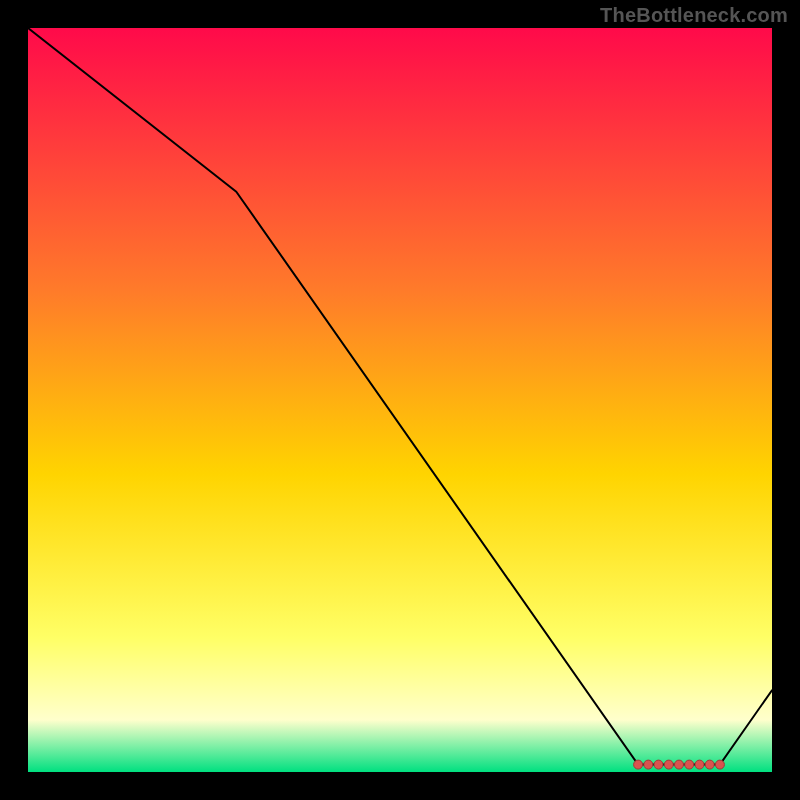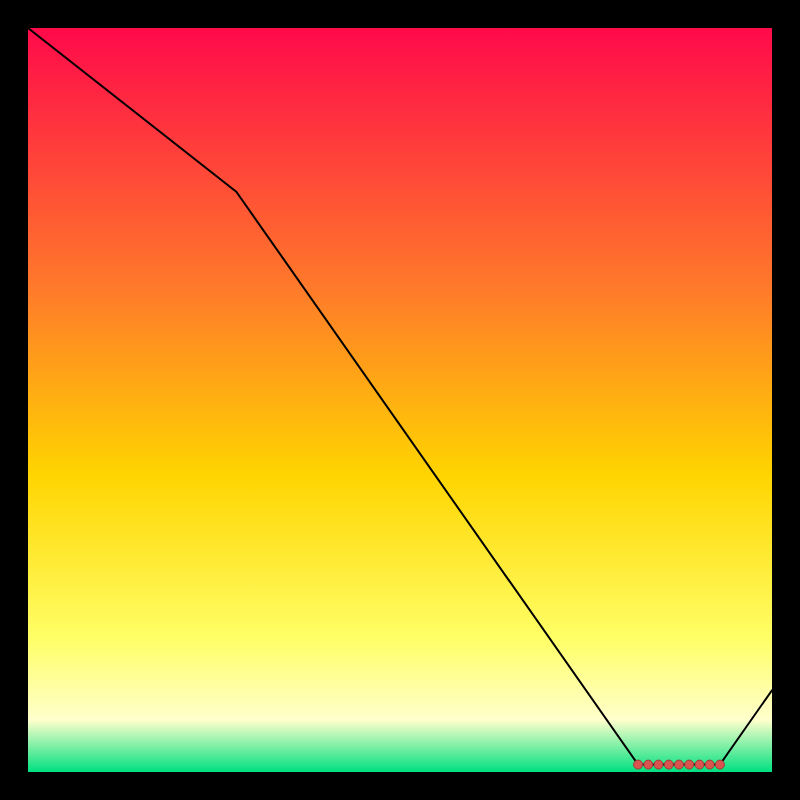--- a/index.html
+++ b/index.html
@@ -45,20 +45,21 @@
     stroke: #000;
     stroke-width: 2;
     stroke-linejoin: round;
     stroke-linecap: round;
   }
 </style>
 </head>
 <body>
 
 <div class="outer">
+  <div class="watermark">TheBottleneck.com</div>
 
   <div class="plot-frame">
     <svg id="chart-svg" width="744" height="744" viewBox="0 0 744 744">
       <defs>
         <linearGradient id="heat" x1="0" y1="0" x2="0" y2="1">
           <stop id="g0" offset="0%" stop-color="#ff0a4a"></stop>
           <stop id="g1" offset="35%" stop-color="#ff7a2a"></stop>
           <stop id="g2" offset="60%" stop-color="#ffd400"></stop>
           <stop id="g3" offset="82%" stop-color="#ffff66"></stop>
           <stop id="g4" offset="93%" stop-color="#ffffcc"></stop>

